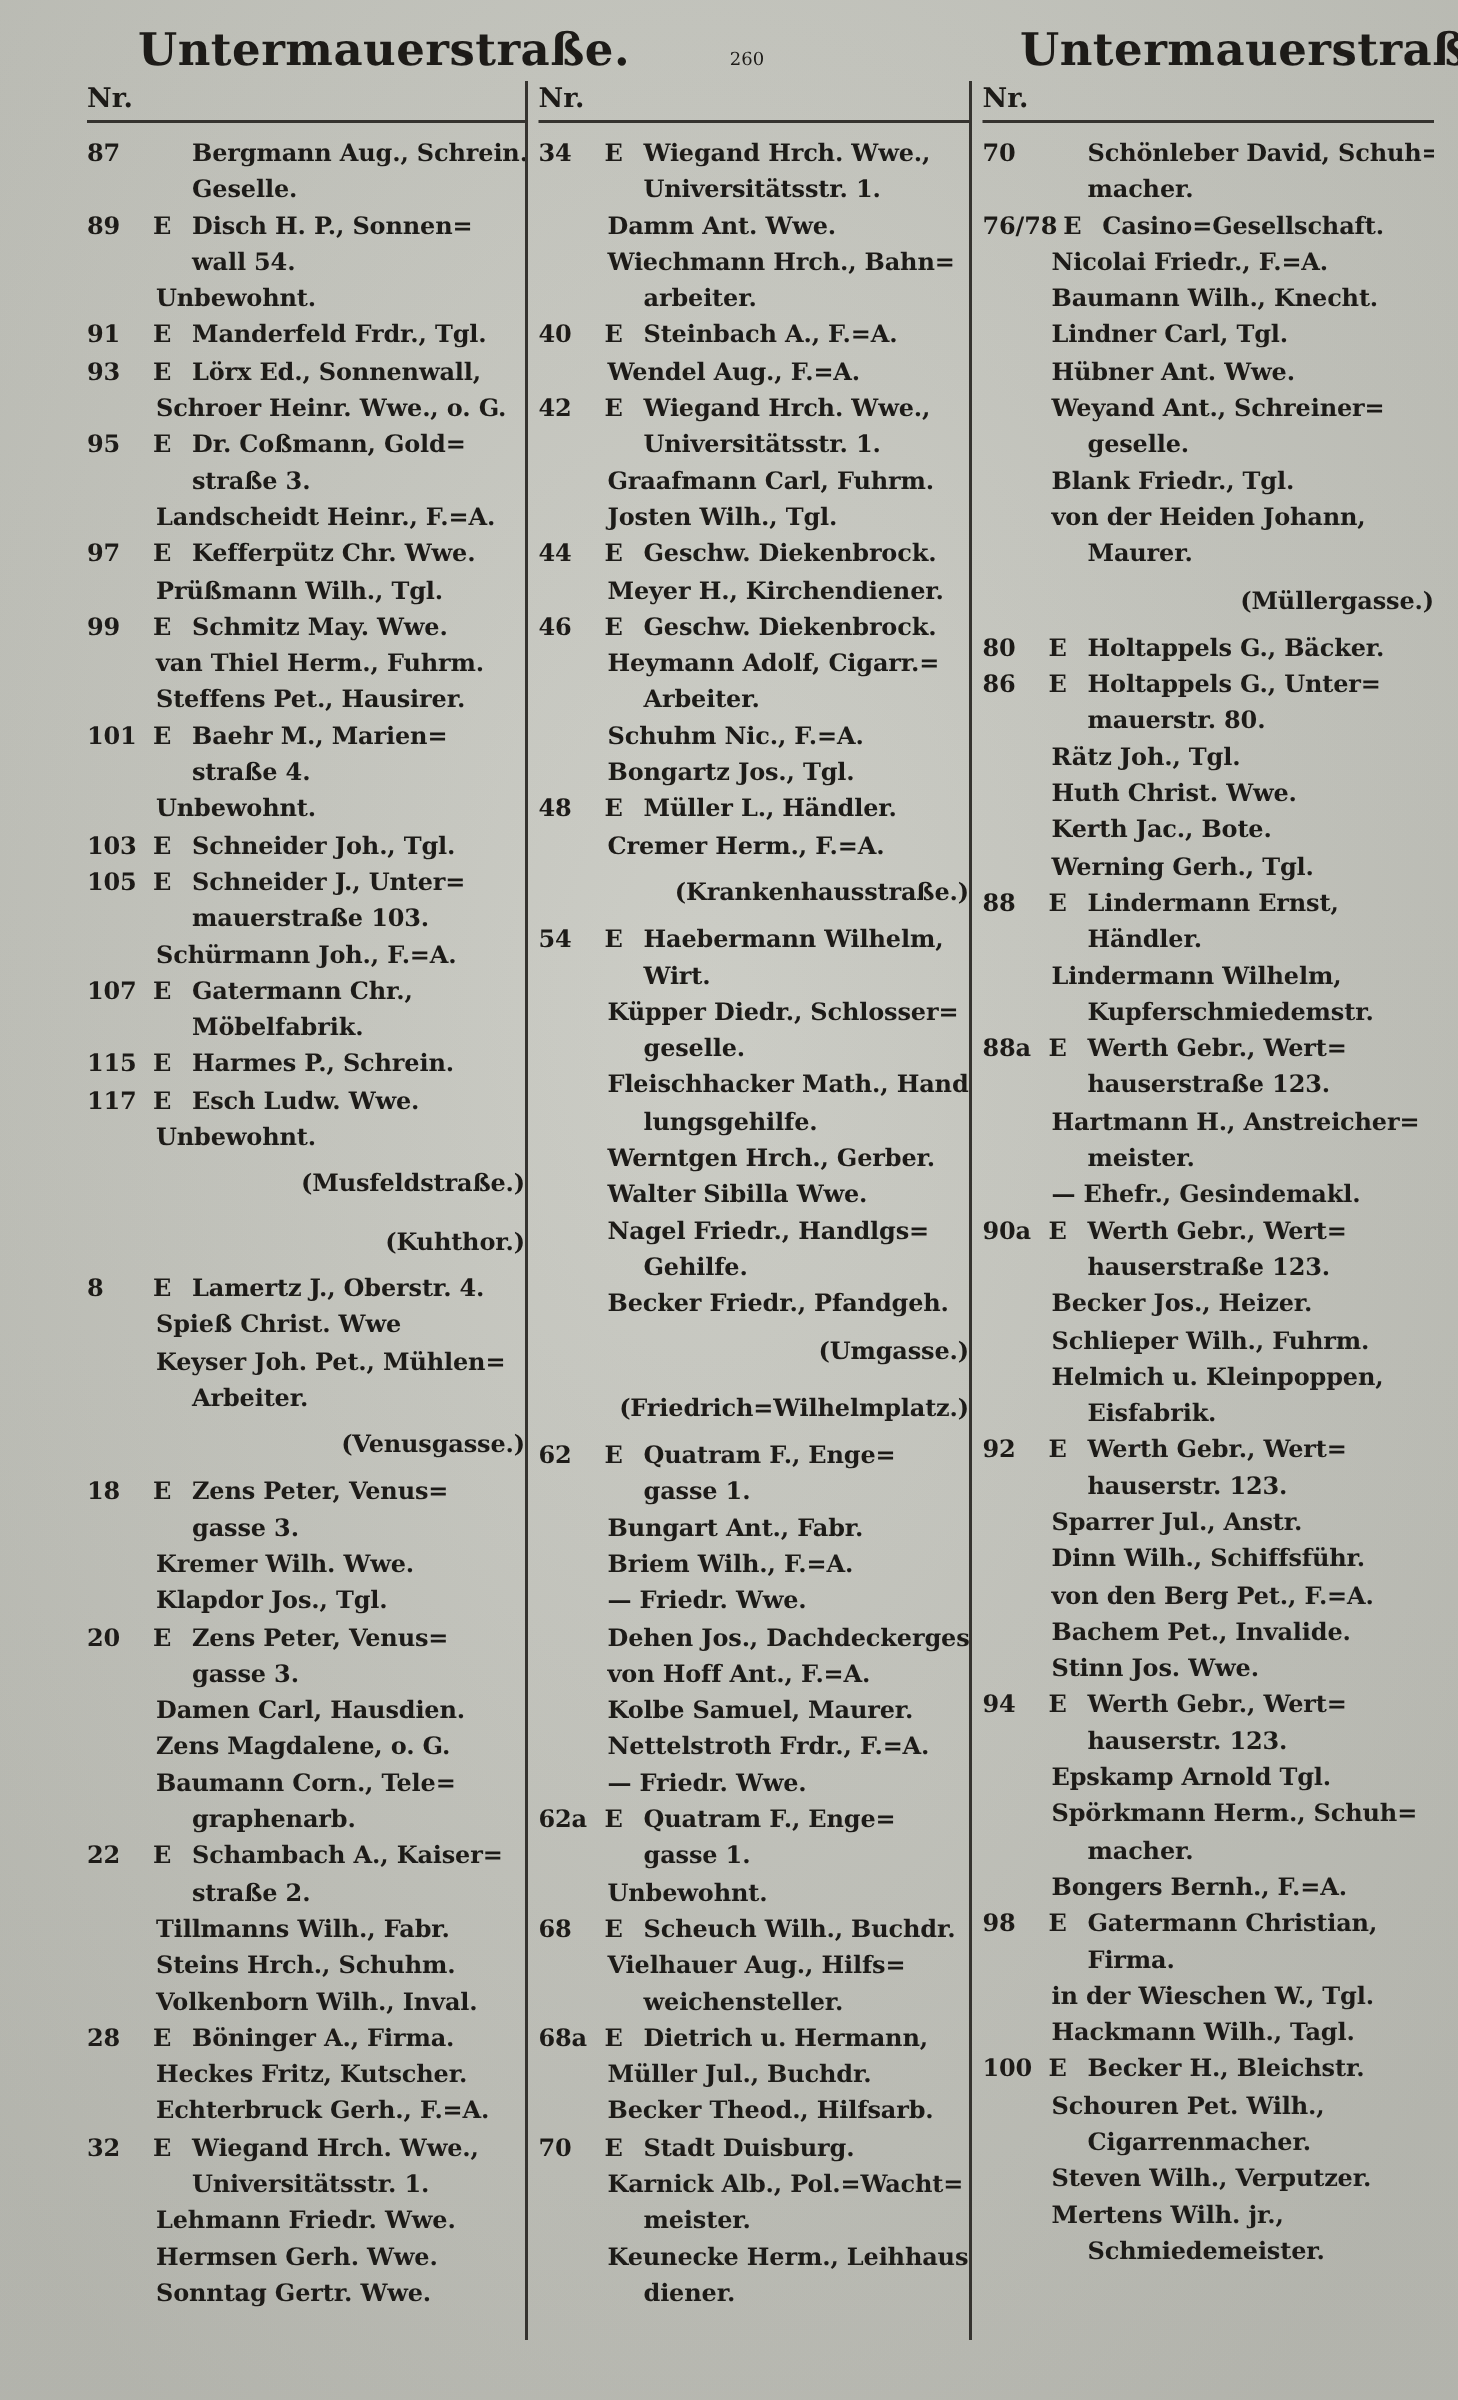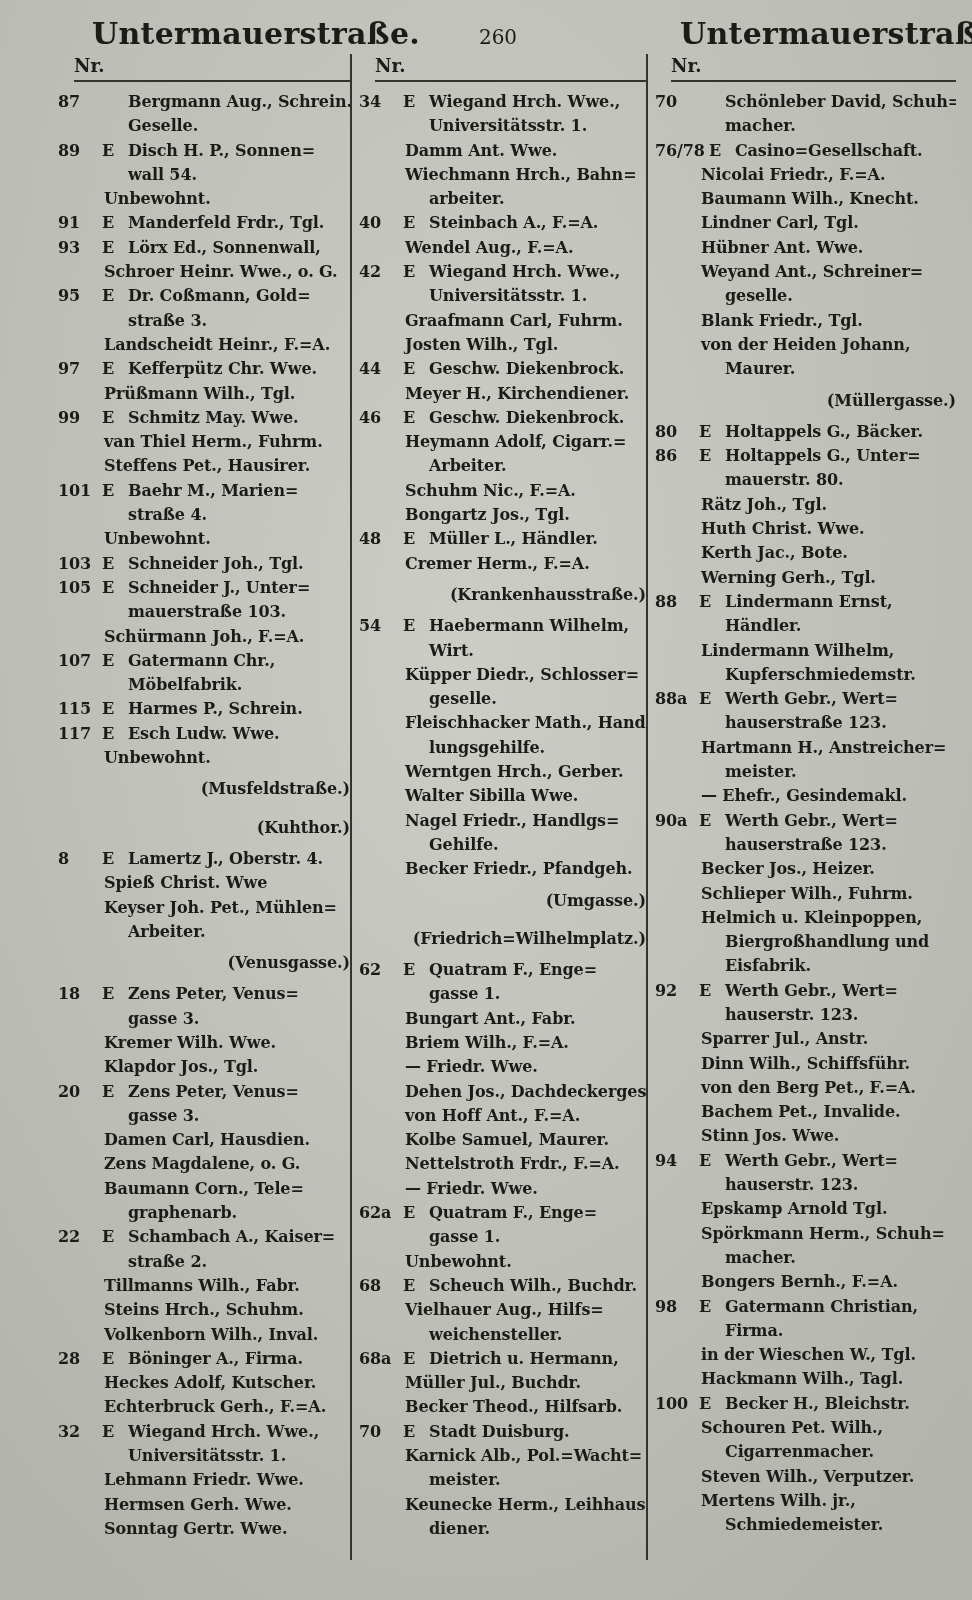--- a/index.html
+++ b/index.html
@@ -15,29 +15,29 @@
     background:
       radial-gradient(ellipse at 48% 42%, rgba(255,255,255,.12), rgba(0,0,0,.07) 88%),
       linear-gradient(180deg,#c7c8c0 0%,#c4c5bd 55%,#c0c1b9 100%);
   }
   header{display:flex;align-items:baseline;height:34px;margin-bottom:4px}
   .hcell{box-sizing:border-box}
   .hcell.l{width:292px;padding-left:34px}
   .hcell.m{width:296px;text-align:center}
   .hcell.r{width:310px;padding-left:34px}
   .h-street{font-weight:700;font-size:30px;letter-spacing:.3px}
-  .h-num{font-size:20px;font-weight:400}
+  .h-num{font-size:12px;font-weight:400}
   .columns{display:flex;height:1506px;overflow:hidden}
   .col{box-sizing:border-box;overflow:hidden}
   .col1{width:292px}
   .col2{width:296px;border-left:2px solid #35332f;padding-left:7px}
   .col3{width:310px;border-left:2px solid #35332f;padding-left:7px}
   .colhead{
     font-weight:700;font-size:18px;line-height:24px;
-    padding-bottom:2px;border-bottom:2px solid #35332f;margin-bottom:8px;margin-left:16px;
+    padding-bottom:2px;border-bottom:2px solid #35332f;margin-bottom:8px;
   }
   .entries{font-size:16px;font-weight:700;letter-spacing:-.1px}
   .line{line-height:24.3px;height:24.3px;white-space:nowrap}
   .line.nr{display:flex}
   .num{min-width:40px;text-align:left;margin-right:4px;flex:none}
   .own{width:26px;flex:none}
   .txt{flex:1 1 auto;overflow:visible}
   .line.r{padding-left:46px}
   .line.c{padding-left:70px}
   .line.h{height:auto;padding:7px 0;text-align:right}
@@ -178,21 +178,21 @@
           </div>
           <div class="line c">straße 2.</div>
           <div class="line r">Tillmanns Wilh., Fabr.</div>
           <div class="line r">Steins Hrch., Schuhm.</div>
           <div class="line r">Volkenborn Wilh., Inval.</div>
           <div class="line nr">
             <span class="num">28</span>
             <span class="own">E</span>
             <span class="txt">Böninger A., Firma.</span>
           </div>
-          <div class="line r">Heckes Adolf, Kutscher.</div>
+          <div class="line r">Heckes Fritz, Kutscher.</div>
           <div class="line r">Echterbruck Gerh., F.=A.</div>
           <div class="line nr">
             <span class="num">32</span>
             <span class="own">E</span>
             <span class="txt">Wiegand Hrch. Wwe.,</span>
           </div>
           <div class="line c">Universitätsstr. 1.</div>
           <div class="line r">Lehmann Friedr. Wwe.</div>
           <div class="line r">Hermsen Gerh. Wwe.</div>
           <div class="line r">Sonntag Gertr. Wwe.</div>
@@ -367,21 +367,20 @@
           <div class="line r">— Ehefr., Gesindemakl.</div>
           <div class="line nr">
             <span class="num">90a</span>
             <span class="own">E</span>
             <span class="txt">Werth Gebr., Wert=</span>
           </div>
           <div class="line c">hauserstraße 123.</div>
           <div class="line r">Becker Jos., Heizer.</div>
           <div class="line r">Schlieper Wilh., Fuhrm.</div>
           <div class="line r">Helmich u. Kleinpoppen,</div>
-          <div class="line c">Biergroßhandlung und</div>
           <div class="line c">Eisfabrik.</div>
           <div class="line nr">
             <span class="num">92</span>
             <span class="own">E</span>
             <span class="txt">Werth Gebr., Wert=</span>
           </div>
           <div class="line c">hauserstr. 123.</div>
           <div class="line r">Sparrer Jul., Anstr.</div>
           <div class="line r">Dinn Wilh., Schiffsführ.</div>
           <div class="line r">von den Berg Pet., F.=A.</div>

